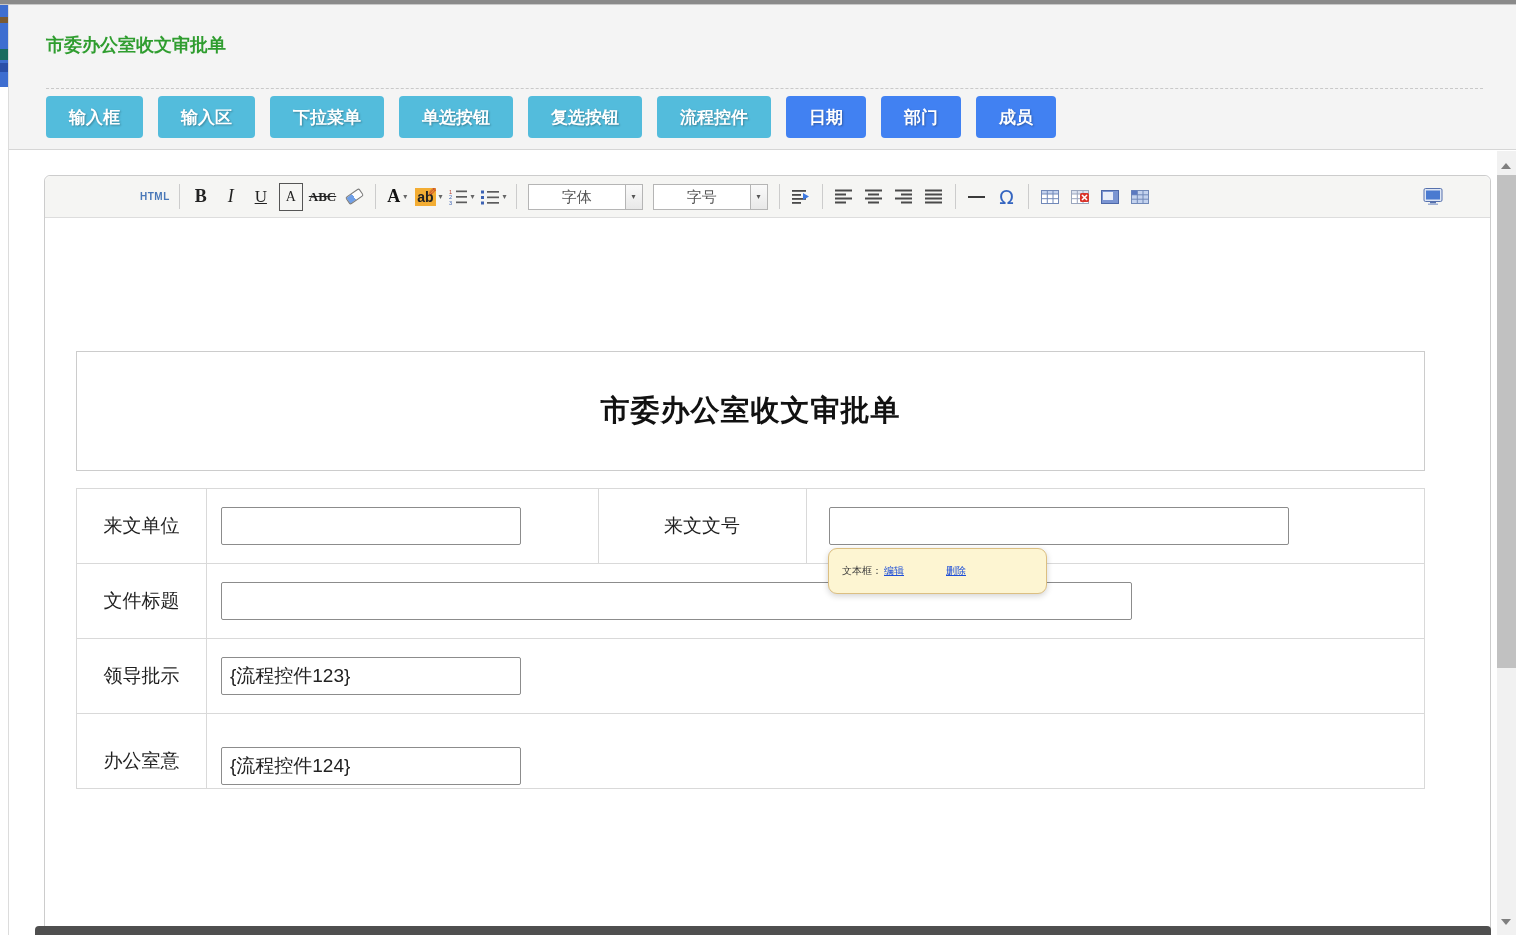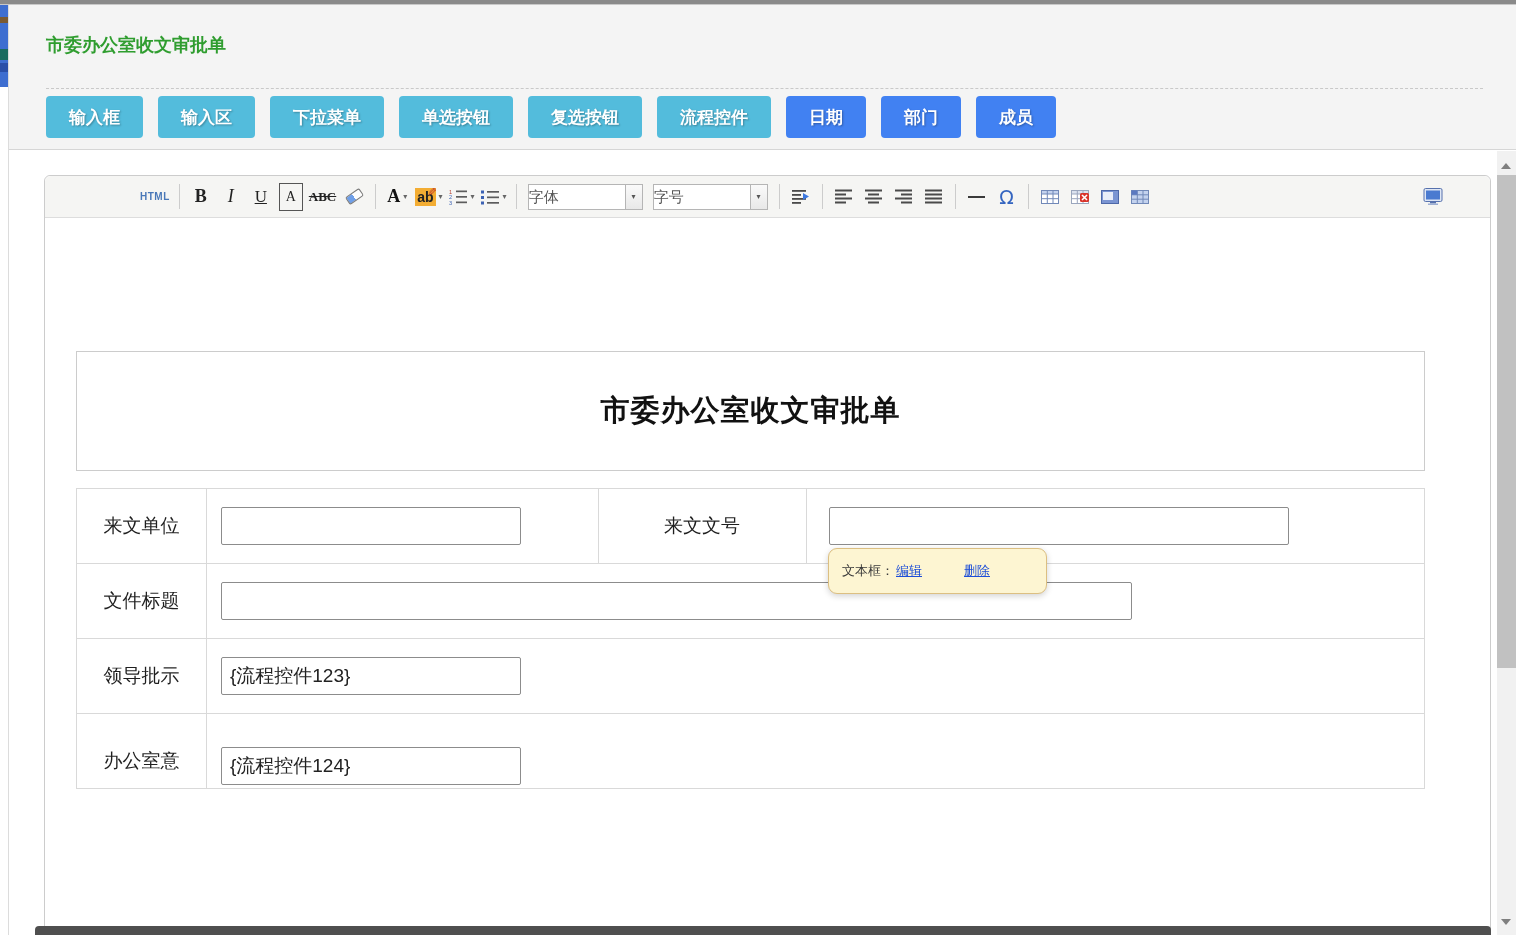--- a/index.html
+++ b/index.html
@@ -59,21 +59,21 @@
   .t-abox { font-size:14px; border:1px solid #555; padding:0 3px; line-height:16px; }
   .t-abc { font-size:13px; font-weight:bold; text-decoration:line-through; }
   .eraser { width:17px; height:9px; border:1px solid #7a7a7a; border-radius:2px; transform:rotate(-35deg);
     background:linear-gradient(90deg,#6f9fe8 45%,#fdfdfd 45%); }
   .t-colorA { font-family:"Liberation Serif","DejaVu Serif",serif; font-size:18px; font-weight:bold; color:#111; }
   .caret { font-size:8px; color:#666; margin-left:3px; }
   .hl-box { font-size:14px; font-weight:bold; color:#222; background:#f3ad33; padding:1px 2px; border-radius:0; }
   .hl-pencil { position:absolute; right:6px; top:2px; color:#c0392b; font-size:11px; transform:rotate(90deg); }
   .fake-select { width:115px; height:26px; border:1px solid #b5b5b5; background:#fff; display:flex;
     margin:0 5px; cursor:pointer; }
-  .fs-text { flex:1; line-height:24px; font-size:15px; color:#555; }
+  .fs-text { flex:1; text-align:center; line-height:24px; font-size:15px; color:#555; }
   .fs-caret { width:17px; border-left:1px solid #b5b5b5; background:linear-gradient(#fafafa,#e8e8e8);
     display:flex; align-items:center; justify-content:center; font-size:8px; color:#555; }
   .t-hr { width:17px; height:2px; background:#3a3a3a; }
   .t-omega { font-size:19px; color:#3465c0; font-family:"DejaVu Sans",sans-serif; }
   .t-full { margin-left:auto; margin-right:45px; }
 
   
   .title-box { position:absolute; left:31px; top:175px; width:1349px; height:120px; border:1px solid #ccc; }
   .form-title { width:100%; height:100%; display:flex; align-items:center; justify-content:center;
     font-size:29px; font-weight:bold; color:#111; letter-spacing:1px; }
@@ -88,21 +88,21 @@
   .w300 { width:300px; }
   .w460 { width:460px; margin-left:22px; }
   .w910 { width:911px; }
   .w163 { width:163px; }
   .w133 { width:133px; }
   .mt29 { margin-top:29px; }
 
   
   .tooltip { position:absolute; left:828px; top:548px; width:219px; height:46px; background:#fdf5d2;
     border:1px solid #dcbf82; border-radius:9px; box-shadow:0 2px 6px rgba(0,0,0,.18); z-index:70;
-    display:flex; align-items:center; padding:0 13px; font-size:13px; }
+    display:flex; align-items:center; padding:0 13px; font-size:10px; }
   .tooltip .tlabel { color:#3a3a3a; }
   .tooltip a { color:#1d4ed8; text-decoration:underline; cursor:pointer; }
   .tooltip .edit { margin-left:2px; }
   .tooltip .del { margin-left:42px; }
 
   svg { display:block; }
 </style>
 </head>
 <body>
 

